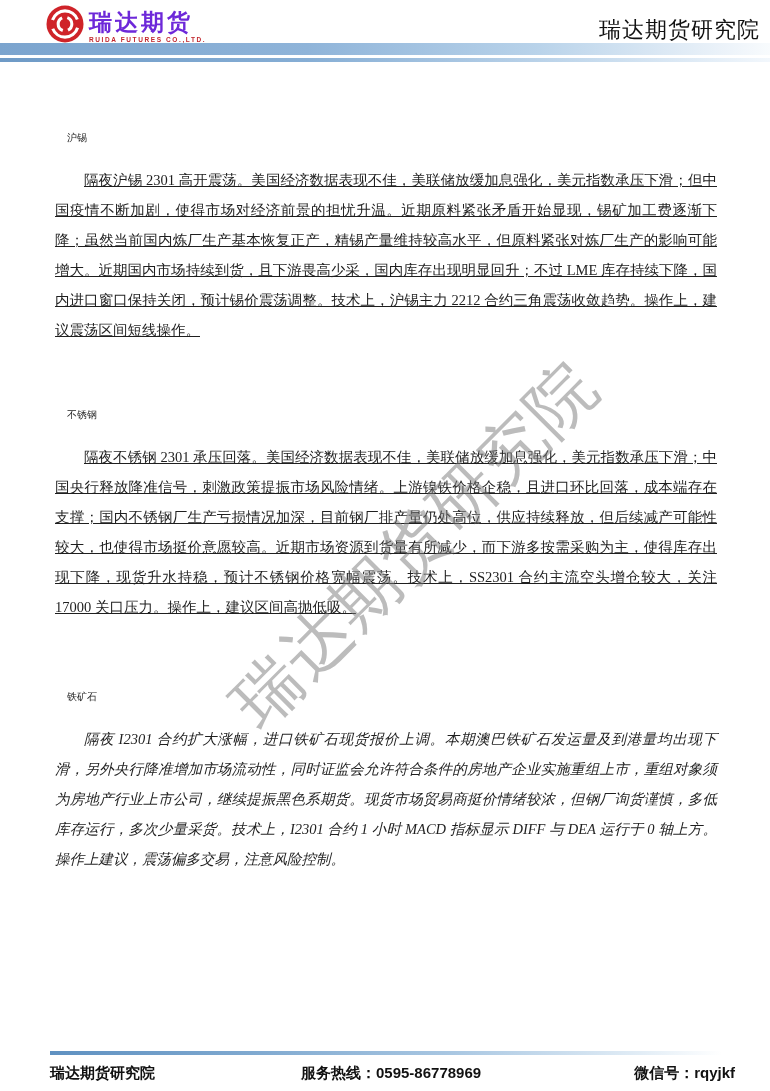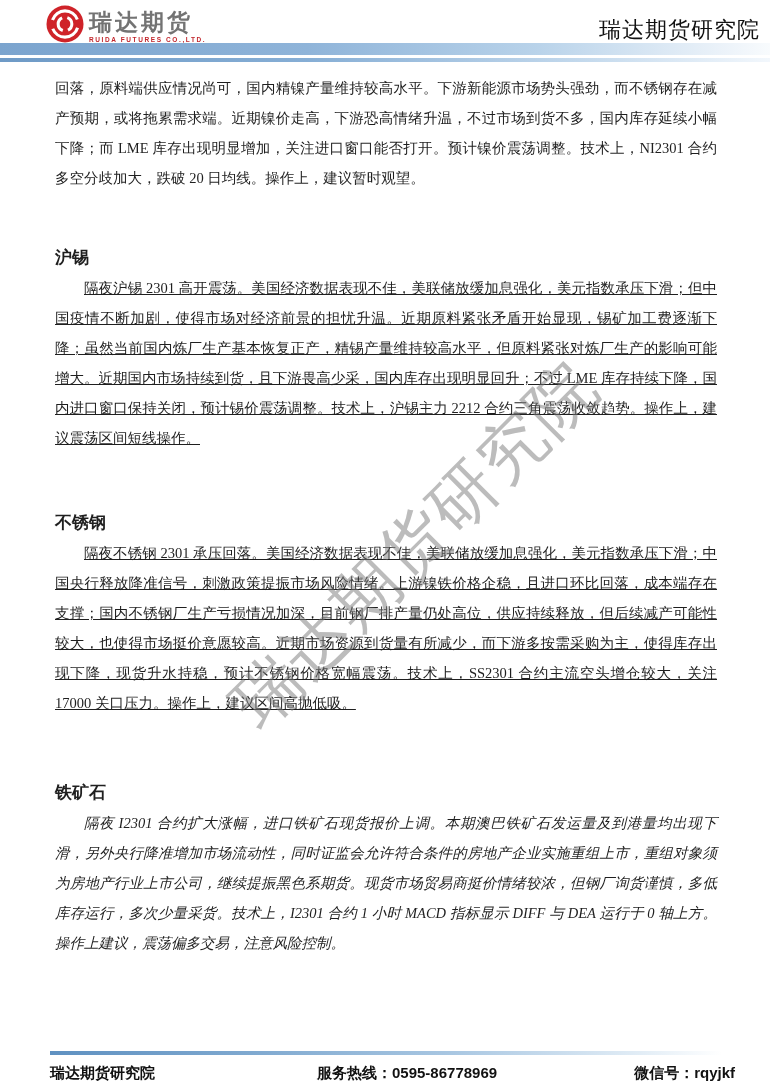--- a/index.html
+++ b/index.html
@@ -11,21 +11,21 @@
     overflow:hidden;
     font-family:"Liberation Serif","DejaVu Serif",serif;
     color:#1f1f1f;
   }
 
   
   .header{position:absolute;top:0;left:0;width:770px;height:62px;}
   .logo{position:absolute;left:46px;top:5px;display:flex;align-items:flex-start;}
   .logo-icon{width:38px;height:38px;display:block;}
   .logo-text{margin-left:5px;font-family:"Liberation Sans","DejaVu Sans",sans-serif;}
-  .logo-cn{font-size:23px;font-weight:700;color:#737373;letter-spacing:3px;line-height:28px;margin-top:3px;}
+  .logo-cn{font-size:23px;font-weight:700;color:#6d28d9;letter-spacing:3px;line-height:28px;margin-top:3px;}
   .logo-en{font-size:6.5px;font-weight:700;color:#c2262c;letter-spacing:1.6px;line-height:8px;}
   .institute{
     position:absolute;right:10px;top:15px;
     font-family:"Liberation Sans","DejaVu Sans",sans-serif;
     font-size:22px;font-weight:500;color:#111;letter-spacing:1px;
   }
   .band{
     position:absolute;left:0;top:43px;width:770px;height:12px;
     background:linear-gradient(to right,#7ba4ce 0%,#8fb4d9 40%,#b9d3ea 70%,#eef4fa 95%,#f8fbfd 100%);
   }
@@ -39,21 +39,21 @@
   .para{
     margin:0;
     font-size:14.5px;line-height:30px;
     text-align:justify;text-justify:inter-ideograph;
     text-indent:2em;
     overflow:visible;
   }
   .para.no-indent{text-indent:0;}
   .h-120{height:120px;} .h-150{height:150px;font-style:italic;} .h-180{height:180px;text-decoration:underline;}
   .section-title{
-    margin:0;font-size:17px;font-weight:700;line-height:30px;
+    margin:12px;font-size:10px;font-weight:400;line-height:30px;
   }
   .mt-50{margin-top:50px;} .mt-55{margin-top:55px;} .mt-60{margin-top:60px;}
 
   
   .watermark{
     position:absolute;left:415px;top:545px;z-index:5;
     transform:translate(-50%,-50%) rotate(-45deg);
     font-family:"Liberation Serif","DejaVu Serif",serif;
     font-size:67px;letter-spacing:2px;white-space:nowrap;
     color:rgba(122,122,122,0.5);
@@ -64,21 +64,21 @@
   .footer{position:absolute;left:50px;top:1051px;width:685px;}
   .footer-rule{
     width:672px;height:4px;
     background:linear-gradient(to right,#5f91c1 0%,#7fa9d0 30%,#a9c7e2 60%,#e2edf6 88%,rgba(255,255,255,0) 100%);
   }
   .footer-row{
     position:relative;margin-top:9px;height:20px;
     font-family:"Liberation Sans","DejaVu Sans",sans-serif;
     font-size:15px;font-weight:700;color:#111;
   }
-  .footer-mid{position:absolute;left:267px;top:0;}
+  .footer-mid{position:absolute;left:251px;top:0;}
   .footer-right{position:absolute;right:0;top:0;text-align:center;}
 </style>
 </head>
 <body>
 
 <div class="page">
 
   <header class="header">
     <div class="logo">
       <svg class="logo-icon" viewBox="0 0 40 40" aria-hidden="true">
@@ -91,23 +91,20 @@
         <div class="logo-en">RUIDA FUTURES CO.,LTD.</div>
       </div>
     </div>
     <div class="institute">瑞达期货研究院</div>
     <div class="band"></div>
     <div class="band-line"></div>
   </header>
 
   <main class="main">
 
-    <section>
-      <p class="para no-indent h-120">回落，原料端供应情况尚可，国内精镍产量维持较高水平。下游新能源市场势头强劲，而不锈钢存在减产预期，或将拖累需求端。近期镍价走高，下游恐高情绪升温，不过市场到货不多，国内库存延续小幅下降；而 LME 库存出现明显增加，关注进口窗口能否打开。预计镍价震荡调整。技术上，NI2301 合约多空分歧加大，跌破 20 日均线。操作上，建议暂时观望。</p>
-    </section>
 
     <section>
       <h2 class="section-title mt-50">沪锡</h2>
       <p class="para h-180">隔夜沪锡 2301 高开震荡。美国经济数据表现不佳，美联储放缓加息强化，美元指数承压下滑；但中国疫情不断加剧，使得市场对经济前景的担忧升温。近期原料紧张矛盾开始显现，锡矿加工费逐渐下降；虽然当前国内炼厂生产基本恢复正产，精锡产量维持较高水平，但原料紧张对炼厂生产的影响可能增大。近期国内市场持续到货，且下游畏高少采，国内库存出现明显回升；不过 LME 库存持续下降，国内进口窗口保持关闭，预计锡价震荡调整。技术上，沪锡主力 2212 合约三角震荡收敛趋势。操作上，建议震荡区间短线操作。</p>
     </section>
 
     <section>
       <h2 class="section-title mt-55">不锈钢</h2>
       <p class="para h-180">隔夜不锈钢 2301 承压回落。美国经济数据表现不佳，美联储放缓加息强化，美元指数承压下滑；中国央行释放降准信号，刺激政策提振市场风险情绪。上游镍铁价格企稳，且进口环比回落，成本端存在支撑；国内不锈钢厂生产亏损情况加深，目前钢厂排产量仍处高位，供应持续释放，但后续减产可能性较大，也使得市场挺价意愿较高。近期市场资源到货量有所减少，而下游多按需采购为主，使得库存出现下降，现货升水持稳，预计不锈钢价格宽幅震荡。技术上，SS2301 合约主流空头增仓较大，关注 17000 关口压力。操作上，建议区间高抛低吸。</p>
     </section>

